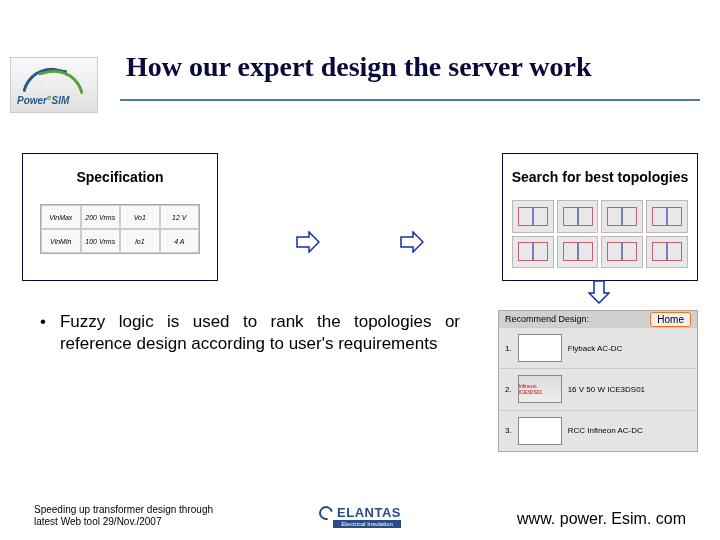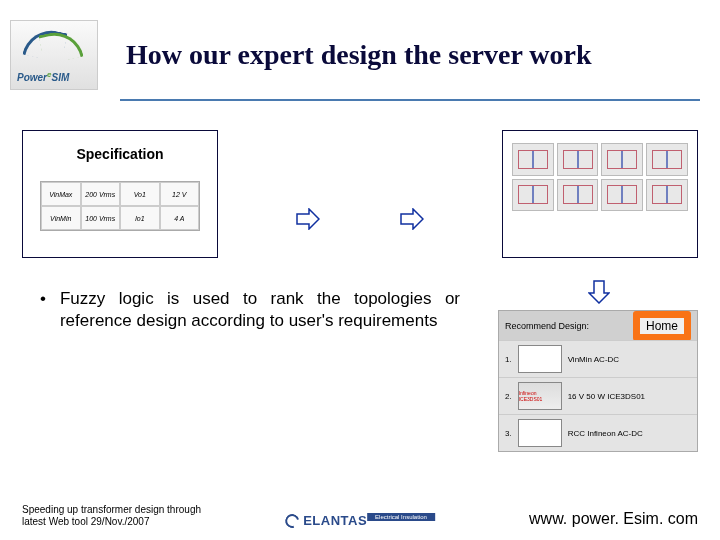--- a/index.html
+++ b/index.html
@@ -12,28 +12,29 @@
     overflow: hidden;
   }
   .header {
     display: flex;
     align-items: center;
     padding: 20px 10px 0 10px;
     gap: 28px;
   }
   .logo {
     width: 88px;
-    height: 70px;
+    height: 56px;
     background: linear-gradient(to bottom, #fafafa, #e0e0e0);
     border: 1px solid #ccc;
     display: flex;
     flex-direction: column;
     align-items: center;
     justify-content: center;
     position: relative;
+    margin-top: 37px;
   }
   .logo-arc1 {
     position: absolute;
     top: 8px; left: 14px;
     width: 40px; height: 30px;
     border: 3px solid #2a5a8a;
     border-bottom: none; border-right: none;
     border-radius: 40px 0 0 0;
     transform: rotate(12deg);
   }
@@ -183,34 +184,34 @@
     top: 310px;
     right: 22px;
     width: 200px;
     height: 142px;
     background: #e4e4e4;
     border: 1px solid #aaa;
     display: flex;
     flex-direction: column;
   }
   .rec-header {
-    height: 29px;
+    height: 16px;
     background: #d0d0d0;
     font-size: 9px;
     display: flex;
     align-items: center;
     justify-content: space-between;
     padding: 0 6px;
   }
   .rec-home {
     background: #f0f0f0;
-    border: 7px solid #f97316;
+    border: 1px solid #f97316;
     border-radius: 3px;
     padding: 1px 6px;
-    font-size: 12px;
+    font-size: 10px;
   }
   .rec-row {
     flex: 1;
     display: flex;
     align-items: center;
     border-top: 1px solid #ccc;
     padding: 0 6px;
     gap: 6px;
     font-size: 8px;
   }
@@ -224,41 +225,41 @@
     display:flex; align-items:center; justify-content:center;
     font-size:5px; color:#c00;
   }
   .footer {
     position: absolute;
     bottom: 12px;
     left: 0; right: 0;
     display: flex;
     align-items: flex-end;
     justify-content: space-between;
-    padding: 0 22px;
+    padding: 0 34px;
   }
   .footer-left {
     font-size: 10px;
     color: #000;
     line-height: 1.2;
     width: 200px;
   }
   .footer-center {
     display: flex;
     align-items: center;
     gap: 6px;
     position: absolute;
     left: 50%;
     transform: translateX(-50%);
     bottom: 0;
   }
   .elantas-logo {
     display: flex;
-    flex-direction: row;
-    align-items: flex-start;
+    flex-direction: column;
+    align-items: flex-end;
   }
   .elantas-name {
     font-size: 13px;
     font-weight: bold;
     color: #2a4a8a;
     letter-spacing: 0.5px;
     display: flex;
     align-items: center;
     gap: 4px;
   }
@@ -318,20 +319,21 @@
   </div>
 
 
   <div class="arrow-h">
     <svg width="24" height="22">
         <path d="M1 6 L13 6 L13 1 L23 11 L13 21 L13 16 L1 16 Z" fill="#fff" stroke="#1030a0" stroke-width="1.5"></path>
       </svg>
   </div>
 
   <div class="flow-box">
+    <div class="flow-label">Search for best topologies</div>
     <div class="topo-grid">
       <div class="topo-cell"></div>
       <div class="topo-cell"></div>
       <div class="topo-cell"></div>
       <div class="topo-cell"></div>
       <div class="topo-cell"></div>
       <div class="topo-cell"></div>
       <div class="topo-cell"></div>
       <div class="topo-cell"></div>
     </div>
@@ -352,21 +354,21 @@
 </div>
 
 <div class="recommend-panel">
   <div class="rec-header">
     <span>Recommend Design:</span>
     <span class="rec-home">Home</span>
   </div>
   <div class="rec-row">
     <span>1.</span>
     <div class="rec-thumb"></div>
-    <span>VinMin AC-DC</span>
+    <span>Flyback AC-DC</span>
   </div>
   <div class="rec-row">
     <span>2.</span>
     <div class="rec-thumb chip">Infineon ICE3DS01</div>
     <span>16 V 50 W ICE3DS01</span>
   </div>
   <div class="rec-row">
     <span>3.</span>
     <div class="rec-thumb"></div>
     <span>RCC Infineon AC-DC</span>

